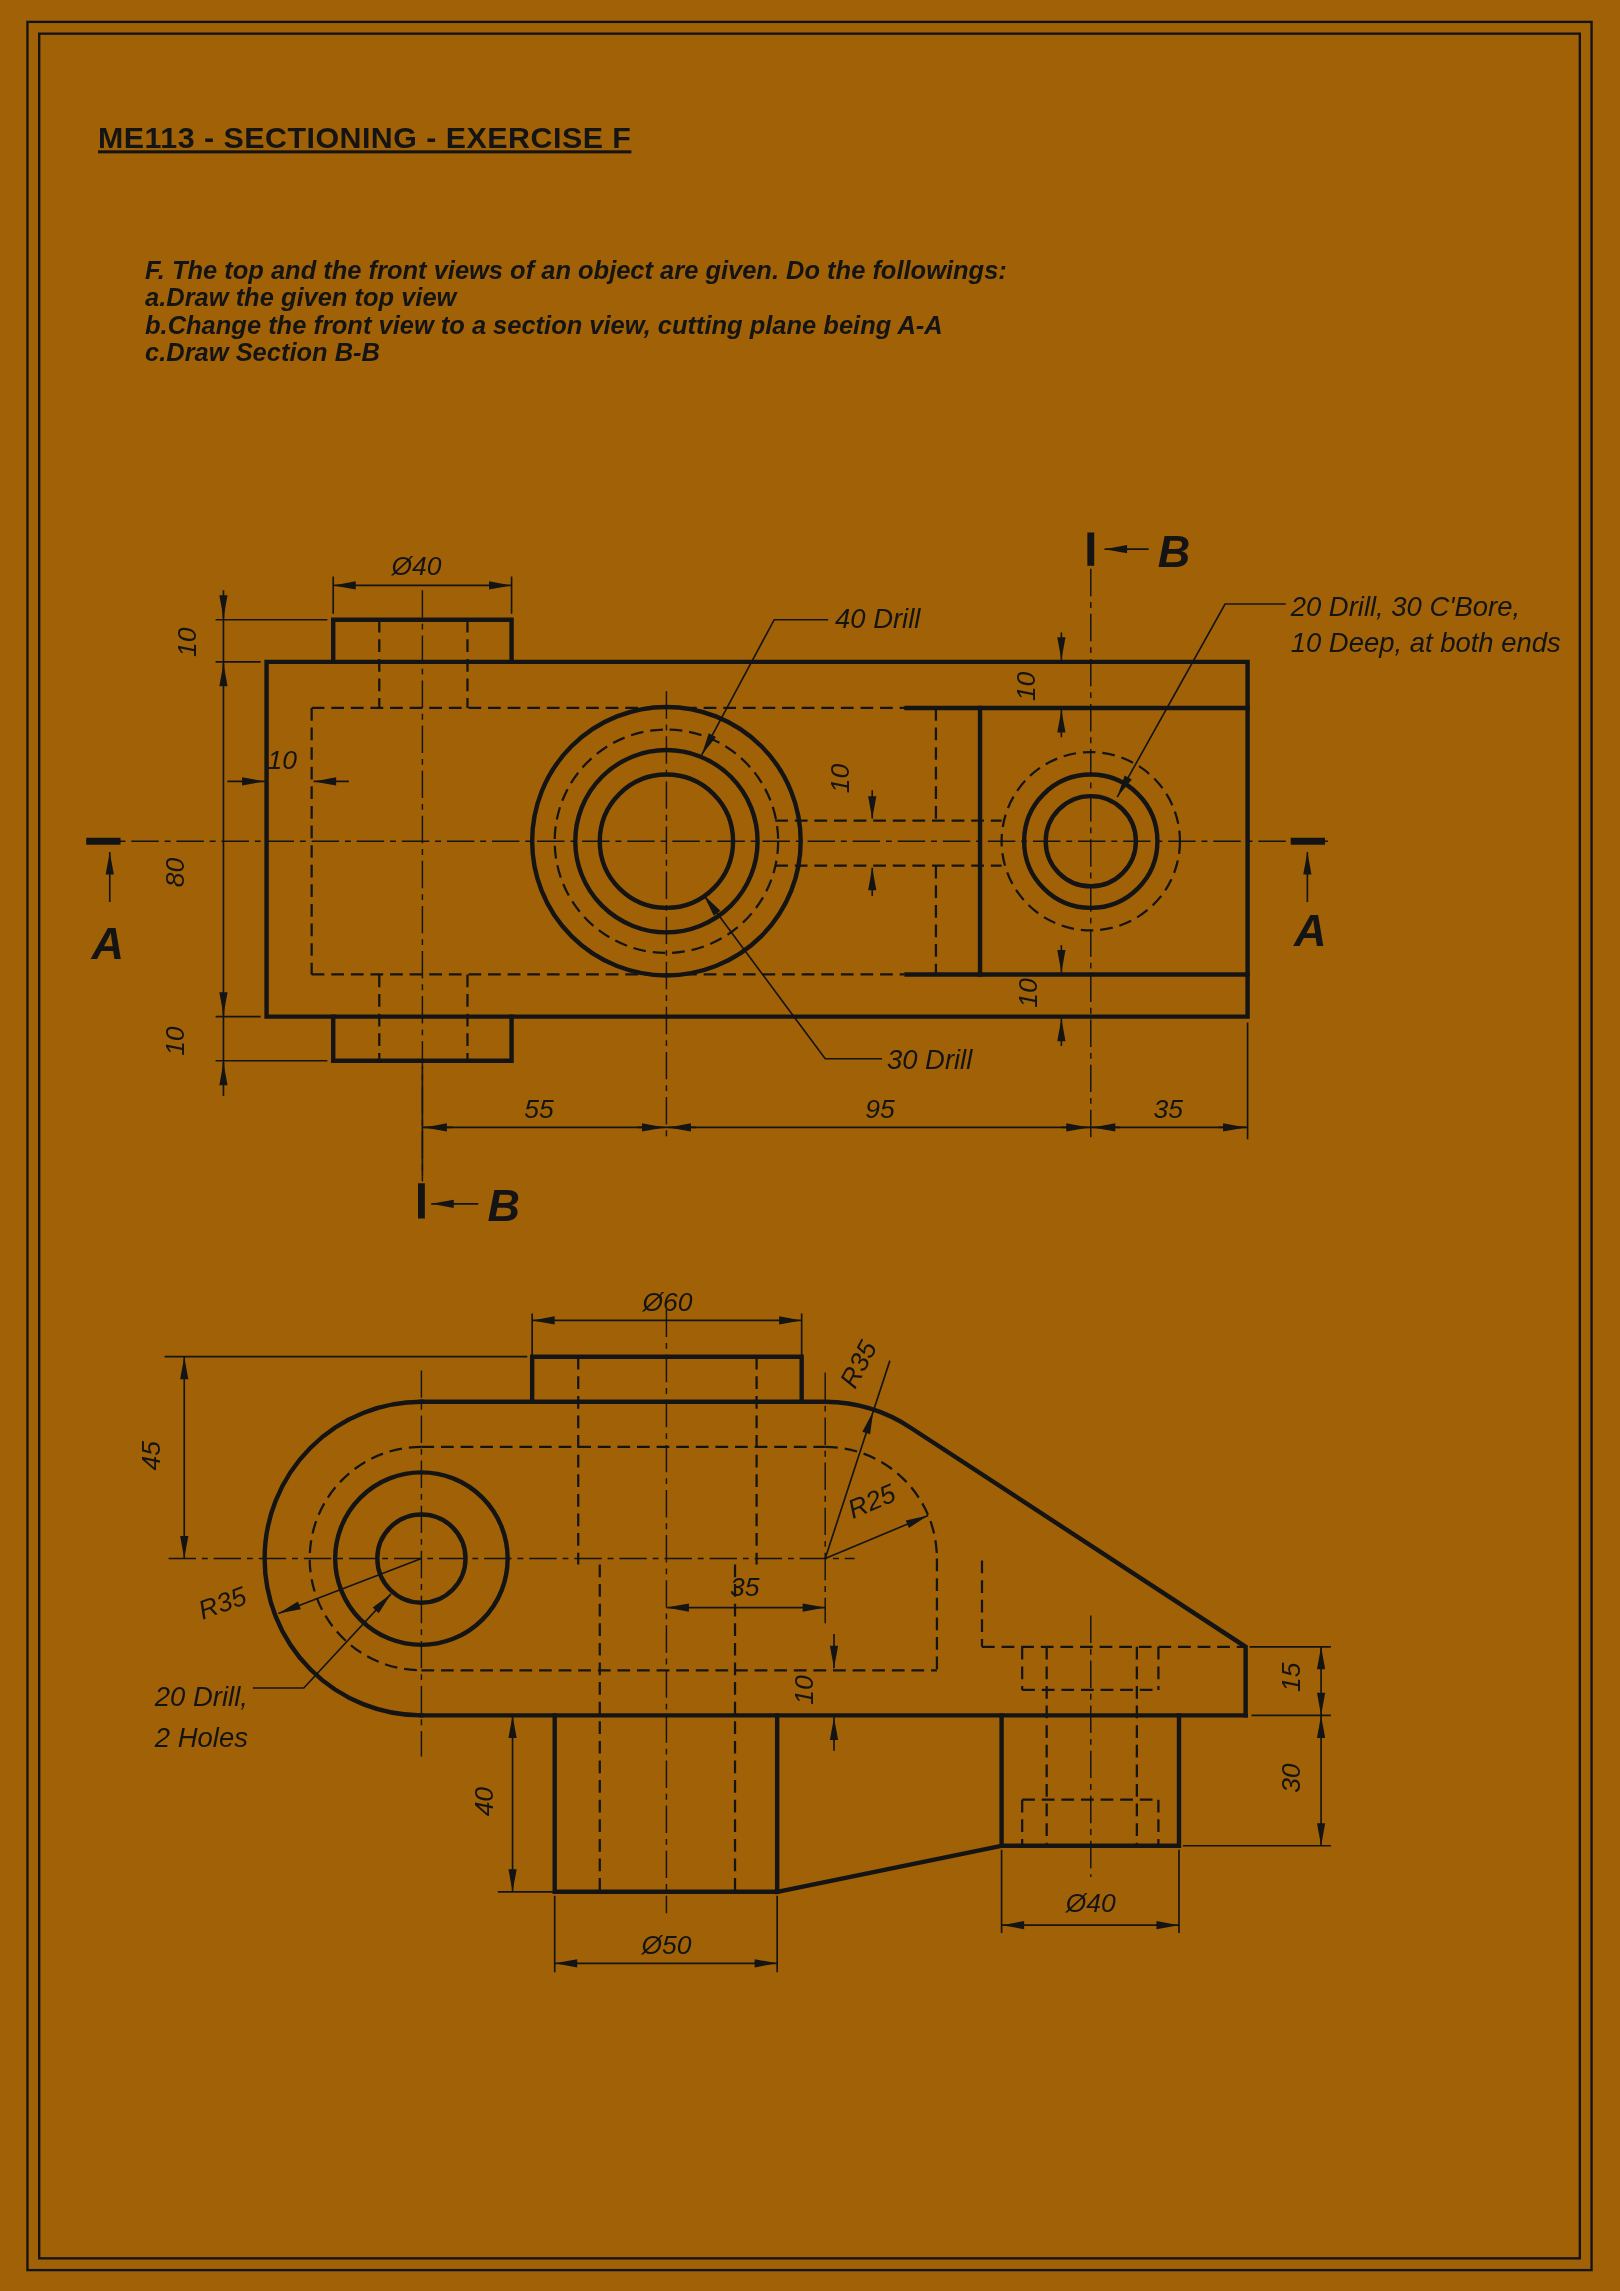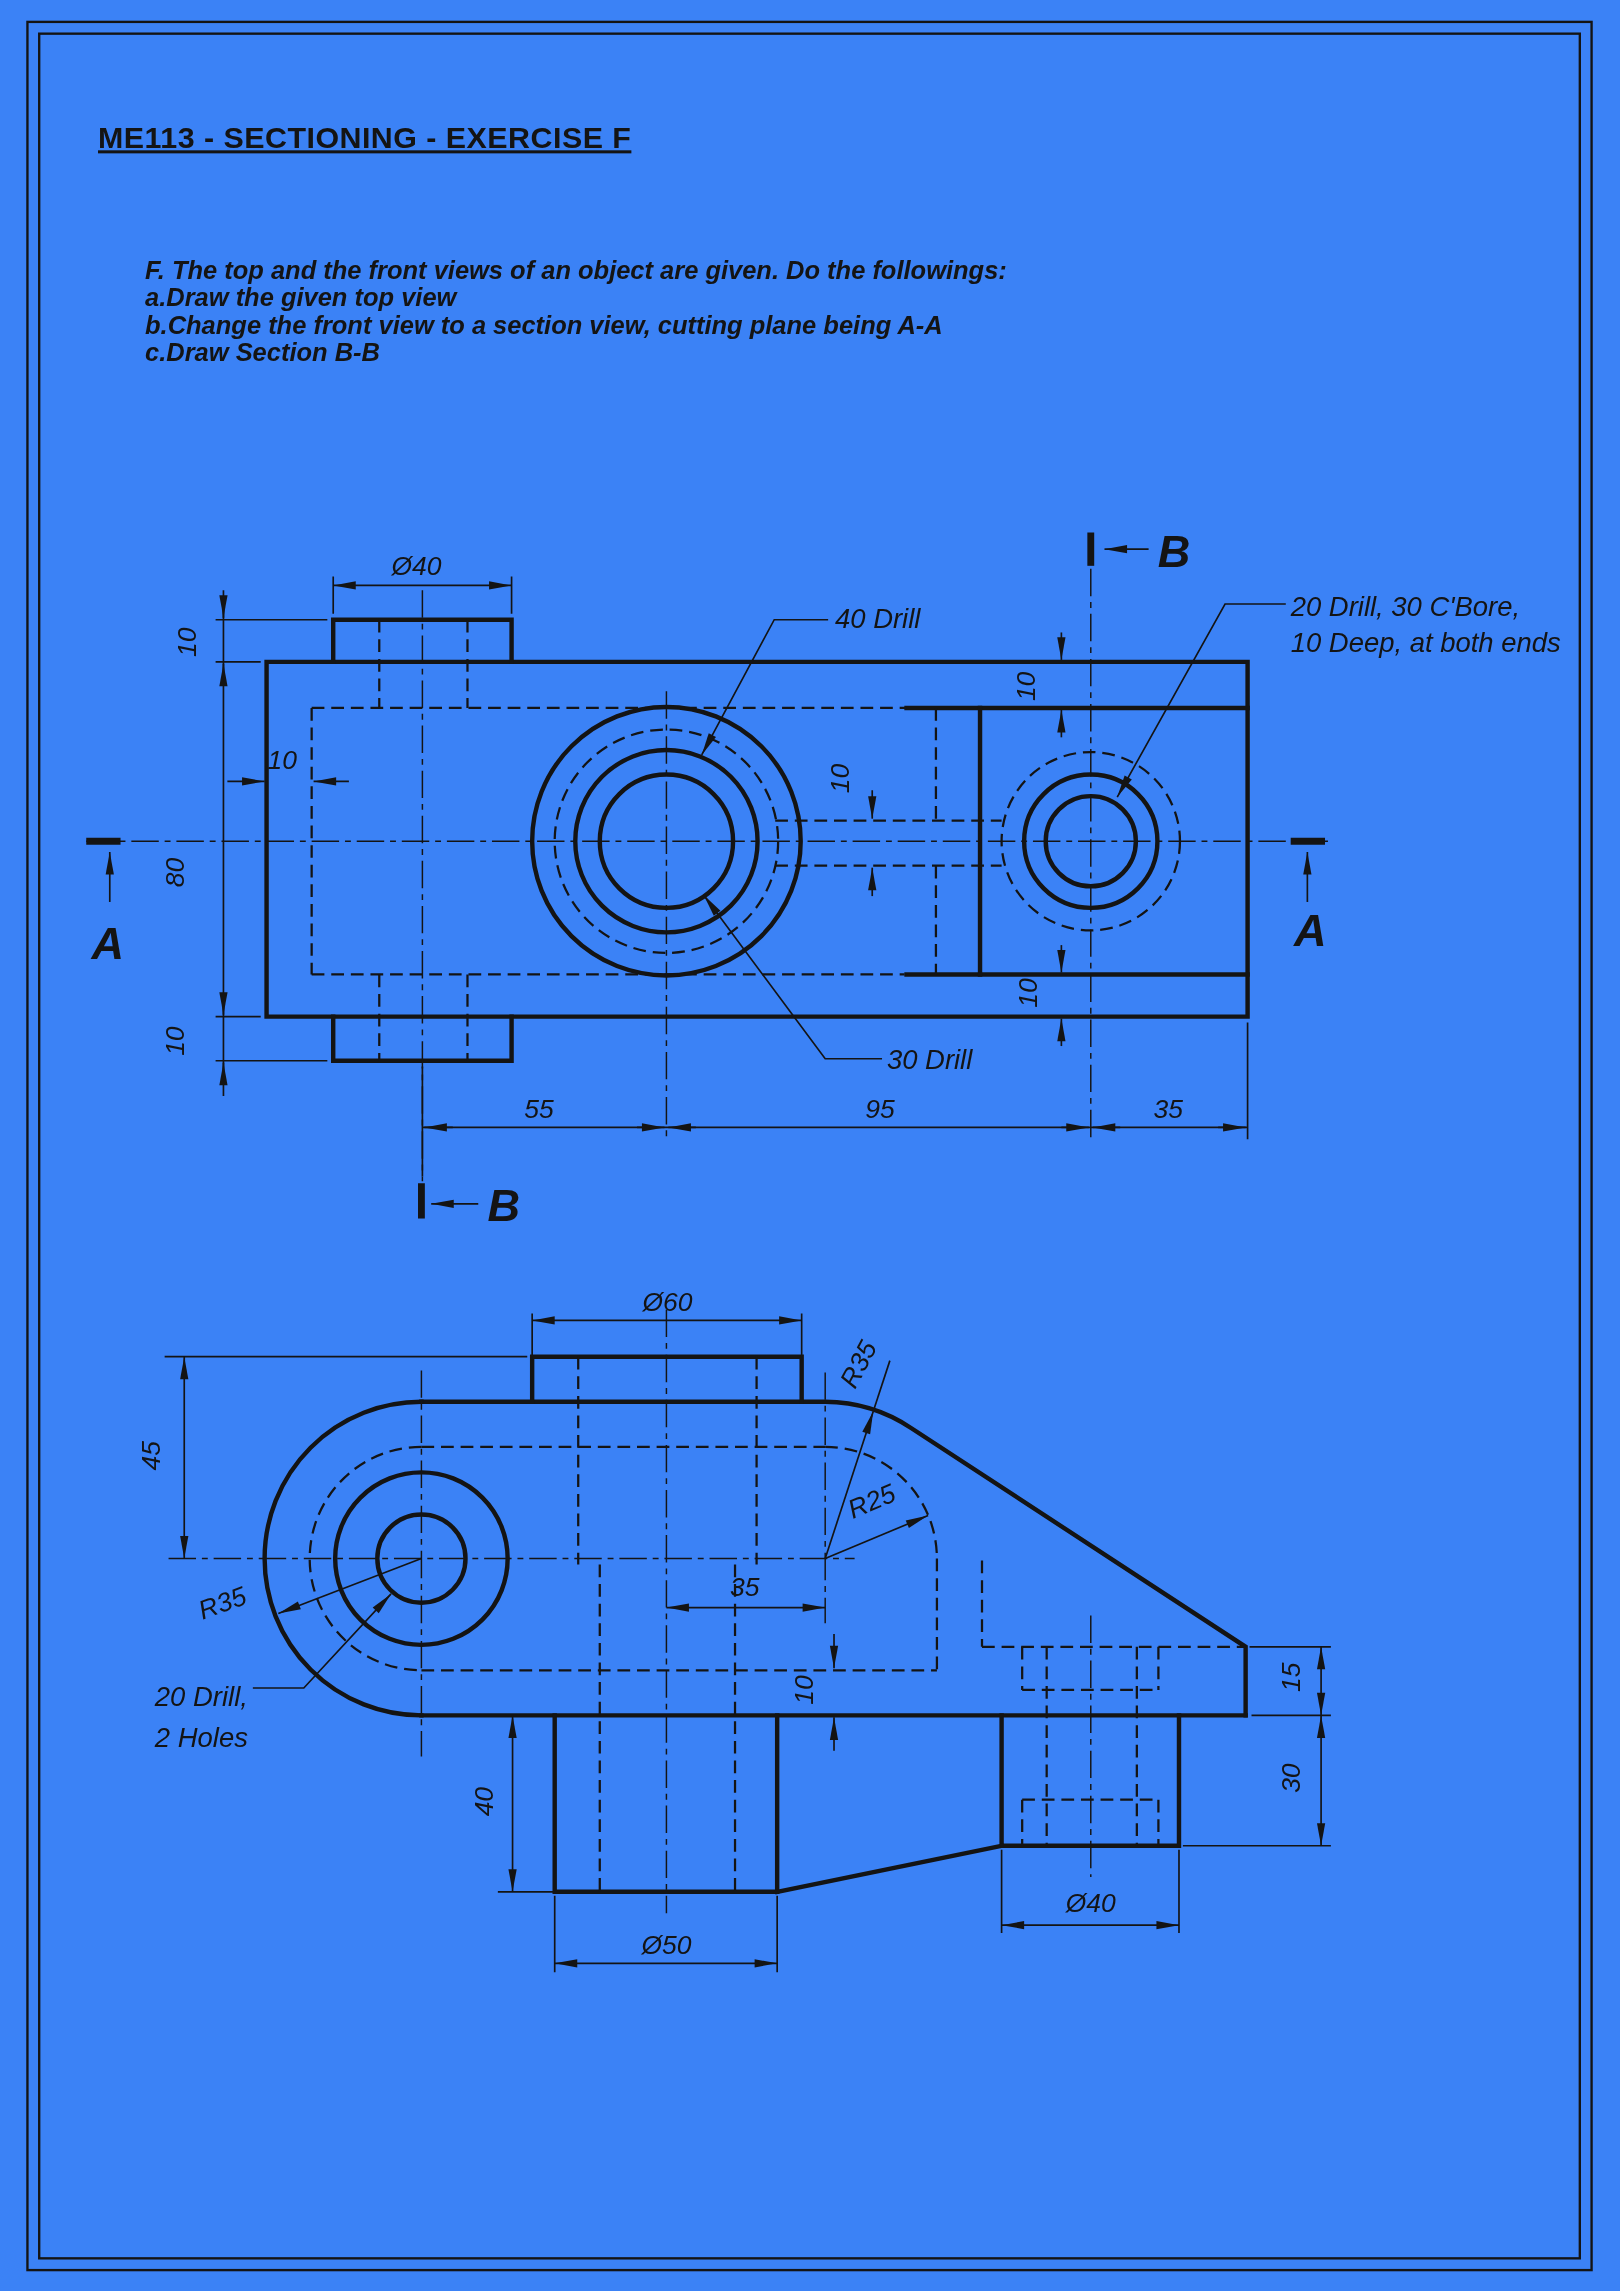--- a/index.html
+++ b/index.html
@@ -1,16 +1,16 @@
 <!DOCTYPE html>
 <html><head>
 <meta charset="utf-8">
 <style>
   html,body{margin:0;padding:0;background:#e8e8e8;}
-  .page{position:relative;width:1620px;height:2292px;background:#3b82f6;margin:0 auto;
+  .page{position:relative;width:1620px;height:2292px;background:#a16207;margin:0 auto;
         font-family:"Liberation Sans", sans-serif;text-align:center;}
   svg{position:absolute;left:0;top:0;}
   
   .obj{stroke:#141414;stroke-width:4.5;fill:none;stroke-linecap:square;}
   .hid{stroke:#141414;stroke-width:2.3;fill:none;stroke-dasharray:13 7;}
   .cl{stroke:#141414;stroke-width:1.5;fill:none;stroke-dasharray:28 6 6 6;}
   .dim{stroke:#141414;stroke-width:1.7;fill:none;}
   .tick{stroke:#141414;stroke-width:7;fill:none;}
   .frame{stroke:#141414;stroke-width:2.4;fill:none;}
   

